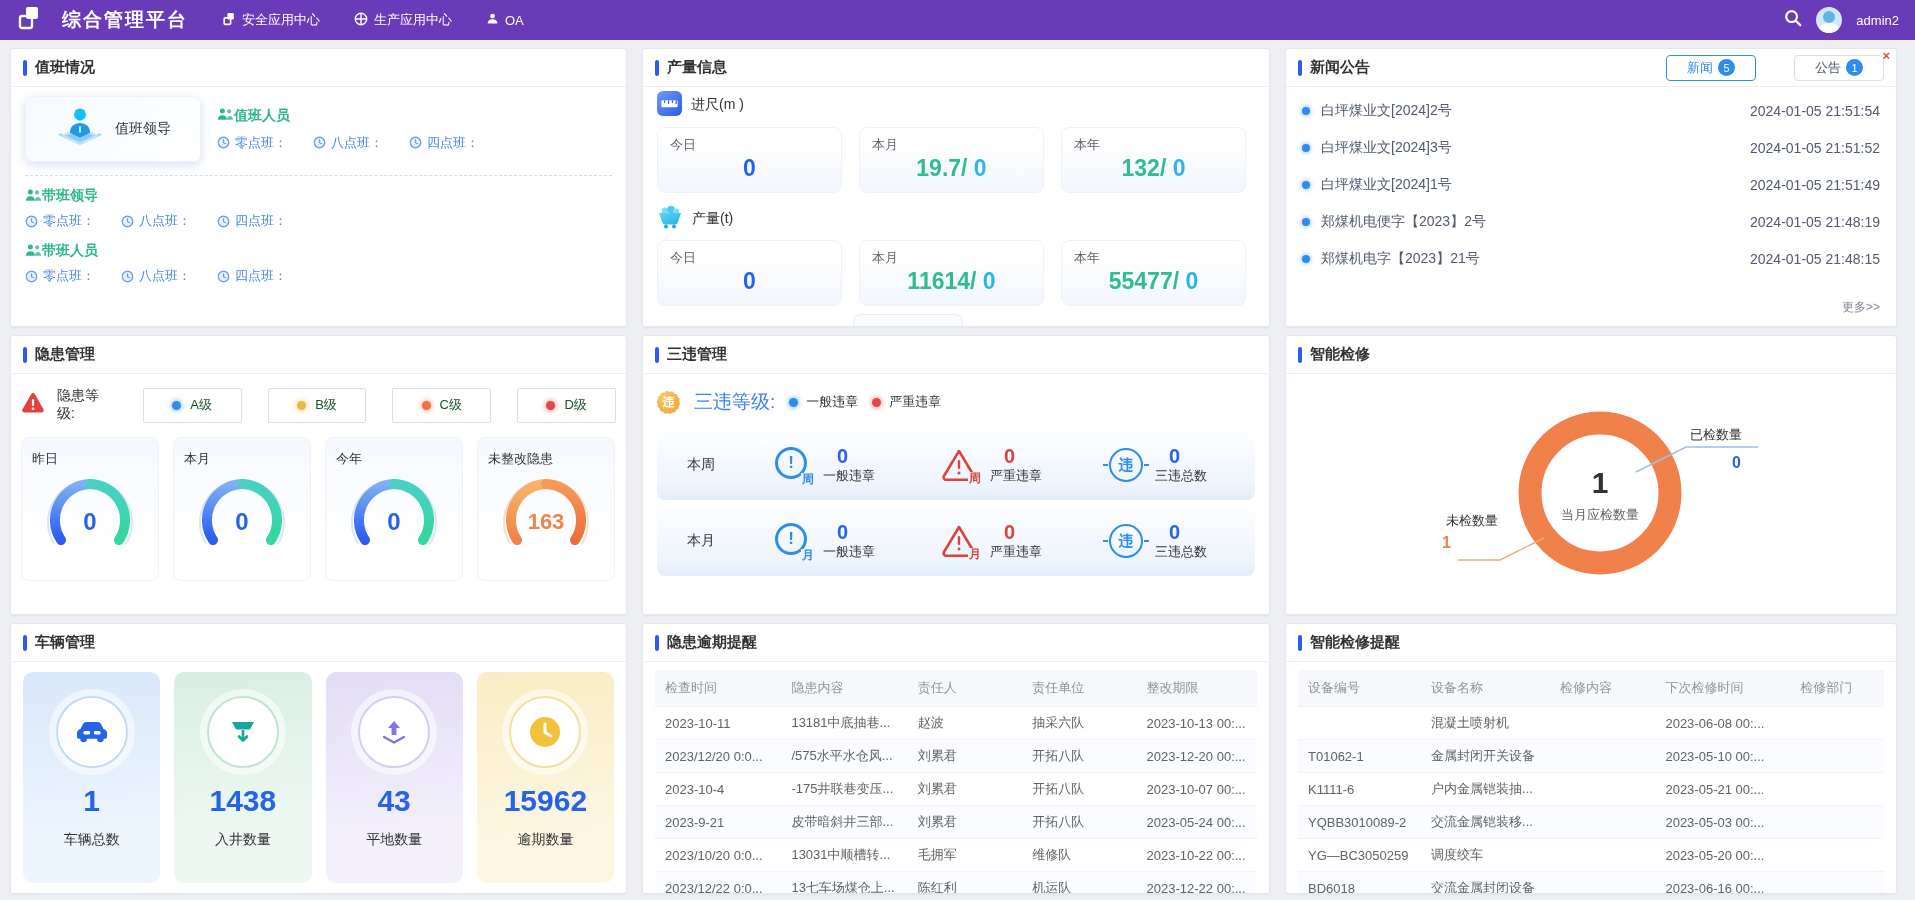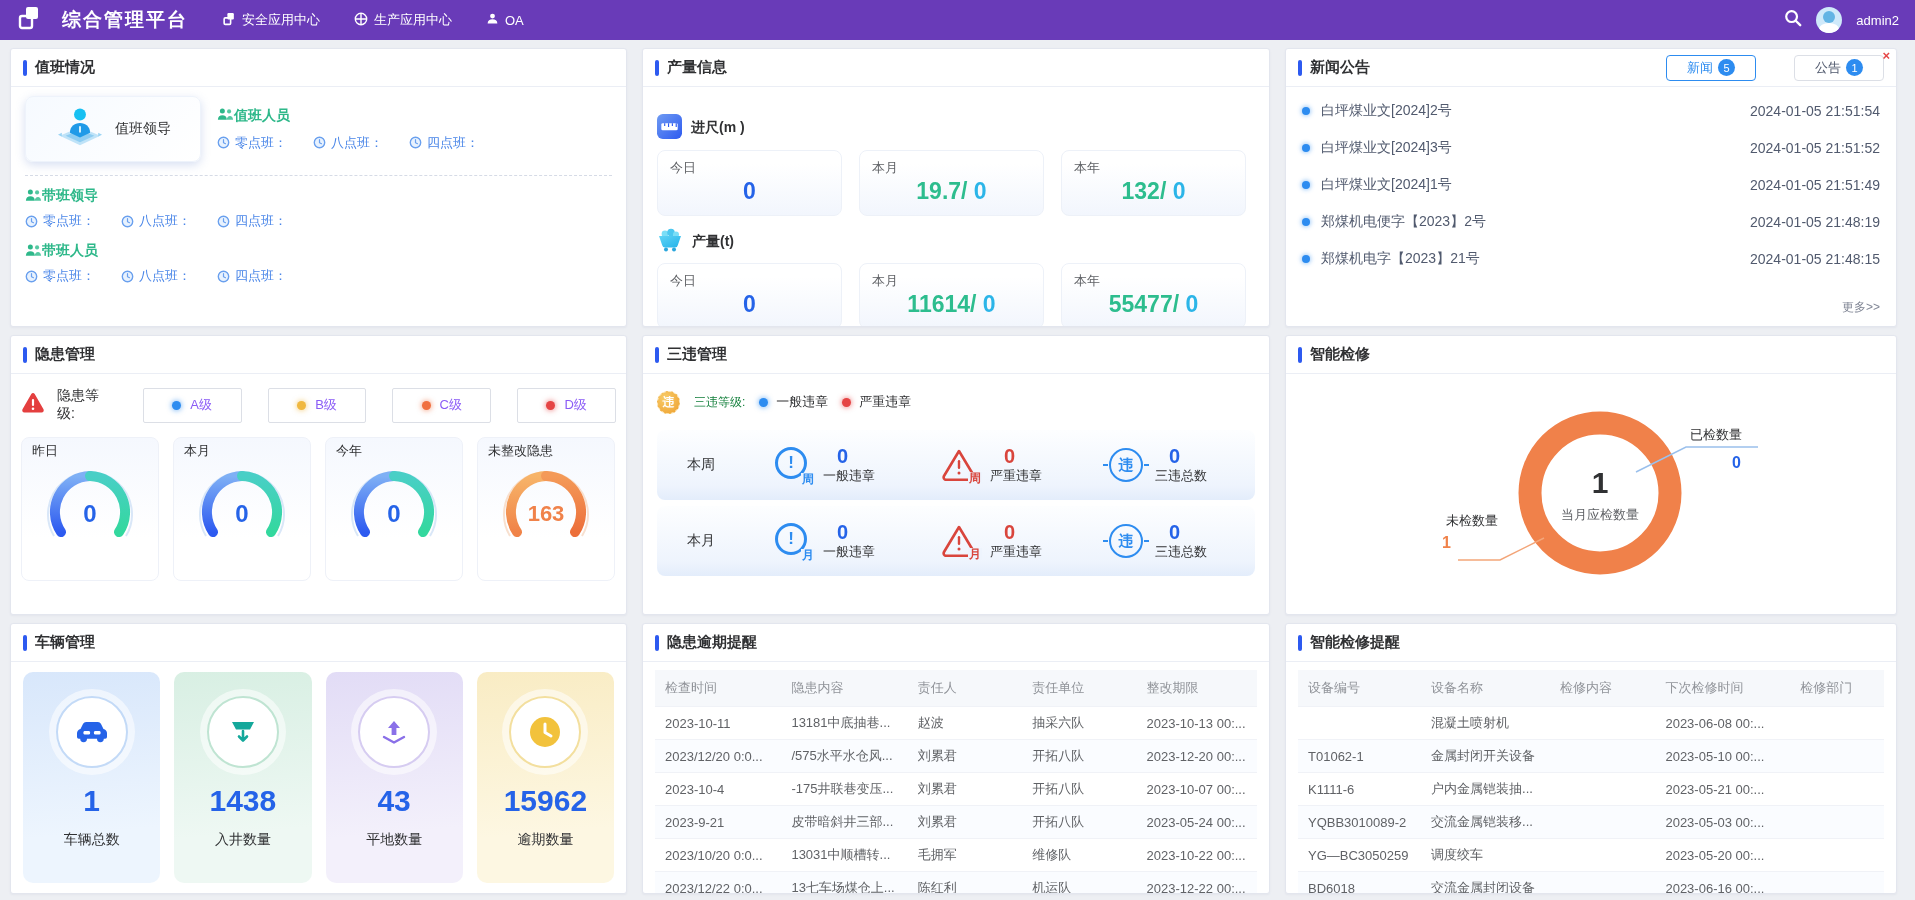--- a/index.html
+++ b/index.html
@@ -31,21 +31,21 @@
   .leader-card{width:176px;height:66px;border-radius:8px;background:linear-gradient(135deg,#f6faff,#ffffff);box-shadow:0 3px 10px rgba(110,140,210,.28);border:1px solid #eef3fb;display:flex;align-items:center;justify-content:center;gap:10px;}
   .leader-label{font-size:14px;color:#303133;}
   .duty-sec .sec-title{display:flex;align-items:center;color:#2eb88a;font-weight:bold;font-size:14px;}
   .clock-row{display:flex;gap:26px;margin-top:9px;}
   .clock-item{display:flex;align-items:center;gap:5px;font-size:13px;color:#4a86e8;}
   .dashed{border-top:1px dashed #d6dbe6;margin:13px 0 11px;}
   .duty-lower .clock-row{margin-top:7px;margin-bottom:12px;}
 
   
   .prod-body{padding:4px 14px 0;}
-  .metric-head{display:flex;align-items:center;gap:9px;font-size:14px;font-weight:bold;color:#303133;margin:23px 0 8px;}
+  .metric-head{display:flex;align-items:center;gap:9px;font-size:14px;font-weight:normal;color:#303133;margin:0 0 8px;}
   .metric-cards{display:flex;gap:17px;}
   .mcard{width:185px;height:66px;border:1px solid #edf1f8;border-radius:8px;background:linear-gradient(180deg,#ffffff 20%,#f2f6fd);padding:8px 12px;}
   .mlabel{font-size:13px;color:#606266;}
   .mval{text-align:center;font-size:23px;font-weight:bold;color:#2563e8;margin-top:1px;}
   .mval .v-main-g{color:#2dbd8e;} .mval .v-extra{color:#2cb5e8;white-space:pre;}
   .sliver{width:110px;height:12px;margin:8px 0 0 196px;border:1px solid #e8ecf4;border-bottom:none;border-radius:8px 8px 0 0;background:#fbfcfe;}
 
   
   .news-head{justify-content:space-between;}
   .news-tabs{display:flex;align-items:center;gap:10px;}
@@ -57,39 +57,39 @@
   .news-item{display:flex;align-items:center;padding:9px 0 10px;cursor:pointer;}
   .news-dot{width:8px;height:8px;border-radius:50%;background:#2d8cf0;box-shadow:0 0 4px 1px rgba(45,140,240,.45);margin-right:11px;}
   .news-text{flex:1;font-size:14px;color:#515a6e;}
   .news-time{font-size:14px;color:#515a6e;}
   .news-more{margin-top:auto;text-align:right;font-size:12px;color:#808695;cursor:pointer;padding-bottom:4px;}
 
   
   .haz-body{padding:8px 10px 0;}
   .haz-legend{display:flex;align-items:center;gap:12px;height:46px;}
   .haz-legend-label{font-size:14px;color:#303133;}
-  .lvl-box{width:99px;height:35px;border:1px solid #dcdfe6;border-radius:2px;display:flex;align-items:center;justify-content:center;gap:9px;font-size:13px;color:#8b5cf6;margin-left:14px;cursor:pointer;background:#fff;}
+  .lvl-box{width:99px;height:35px;border:1px solid #dcdfe6;border-radius:2px;display:flex;align-items:center;justify-content:center;gap:9px;font-size:13px;color:#14532d;margin-left:14px;cursor:pointer;background:#fff;}
   .lvl-box:first-of-type{margin-left:8px;}
   .dot{width:9px;height:9px;border-radius:50%;}
   .d-a{background:#2d8cf0;box-shadow:0 0 5px 1px rgba(45,140,240,.5);}
   .d-b{background:#f0b840;box-shadow:0 0 5px 1px rgba(240,184,64,.5);}
   .d-c{background:#f07040;box-shadow:0 0 5px 1px rgba(240,112,64,.5);}
   .d-d{background:#e54545;box-shadow:0 0 5px 1px rgba(229,69,69,.5);}
   .gauge-row{display:flex;gap:14px;margin-top:9px;}
-  .gauge-card{width:138px;height:144px;border:1px solid #eef1f8;border-radius:8px;background:linear-gradient(180deg,#f5f8fe,#ffffff 70%);padding:4px 10px;}
+  .gauge-card{width:138px;height:144px;border:1px solid #eef1f8;border-radius:8px;background:linear-gradient(180deg,#f5f8fe,#ffffff 70%);padding:12px 10px;}
   .gauge-label{font-size:13px;color:#303133;}
   .gauge-ring{position:relative;width:100px;height:100px;margin:2px auto 0;}
   .gauge-num{position:absolute;inset:0;display:flex;align-items:center;justify-content:center;padding-top:4px;font-size:24px;font-weight:bold;color:#2563e8;}
   .gauge-num.orange{color:#f0824a;font-size:22px;}
 
   
   .vio-body{padding:6px 14px 0;}
   .vio-legend{display:flex;align-items:center;gap:14px;height:44px;}
   .vio-coin{width:23px;height:23px;border-radius:50%;background:radial-gradient(circle at 35% 30%,#f8cd6a,#ee9f2e);color:#fff;font-size:12px;font-weight:bold;display:flex;align-items:center;justify-content:center;border:1px dashed #fbe3b0;}
-  .vio-leg-label{font-size:12px;color:#15803d;}
+  .vio-leg-label{font-size:19px;color:#3b82f6;}
   .vio-leg-item{display:flex;align-items:center;gap:8px;font-size:13px;color:#303133;}
   .vio-row{height:70px;margin-top:6px;border-radius:8px;background:linear-gradient(180deg,#fdfeff 0%,#eef4fd 80%,#e3edfb);display:flex;align-items:center;padding:0 48px 0 30px;}
   .vio-period{width:88px;font-size:14px;color:#303133;}
   .vio-groups{flex:1;display:flex;justify-content:space-between;align-items:center;}
   .vio-group{display:flex;align-items:center;gap:10px;}
   .viocirc{position:relative;width:38px;height:36px;}
   .viocirc .ring{width:32px;height:32px;border:3px solid #2d8cf0;border-radius:50%;display:flex;align-items:center;justify-content:center;font-weight:bold;font-size:17px;color:#2d8cf0;background:#fff0;}
   .viocirc .sub{position:absolute;right:-2px;bottom:-2px;font-size:12px;font-weight:bold;color:#2d8cf0;background:#eef4fd;padding:0 1px;line-height:12px;}
   .viotri{position:relative;width:40px;height:36px;}
   .viotri .sub{position:absolute;right:-2px;bottom:-1px;font-size:12px;font-weight:bold;color:#d9453c;background:#eef4fd;padding:0 1px;line-height:12px;}

